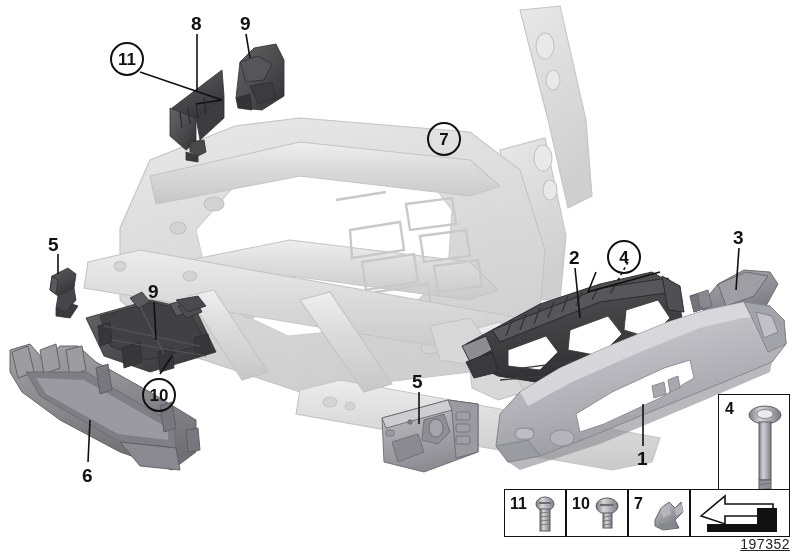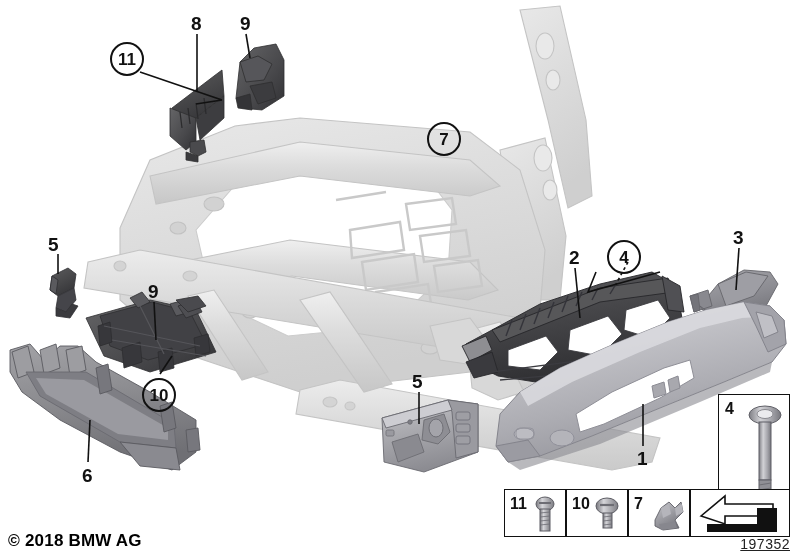--- a/index.html
+++ b/index.html
@@ -455,20 +455,16 @@
   </div>
 
   <div class="legendbox" style="left:690px;top:489px;width:100px;height:48px;">
     <svg width="100" height="48" viewBox="0 0 100 48">
       <path d="M10 26 L34 6 L34 14 L82 14 L82 26 L34 26 L34 34 Z" fill="#ffffff" stroke="#111" stroke-width="1.6"></path>
       <path d="M16 34 L86 34 L86 42 L16 42 Z" fill="#111"></path>
       <path d="M66 18 L86 18 L86 34 L66 34 Z" fill="#111"></path>
     </svg>
   </div>
 
-  <div id="copyright">
-    <span class="cmark">©</span>
-    <span>2018 BMW AG</span>
-  </div>
 
   <div id="diagid">197352</div>
 
 </div>
 
 </body></html>

